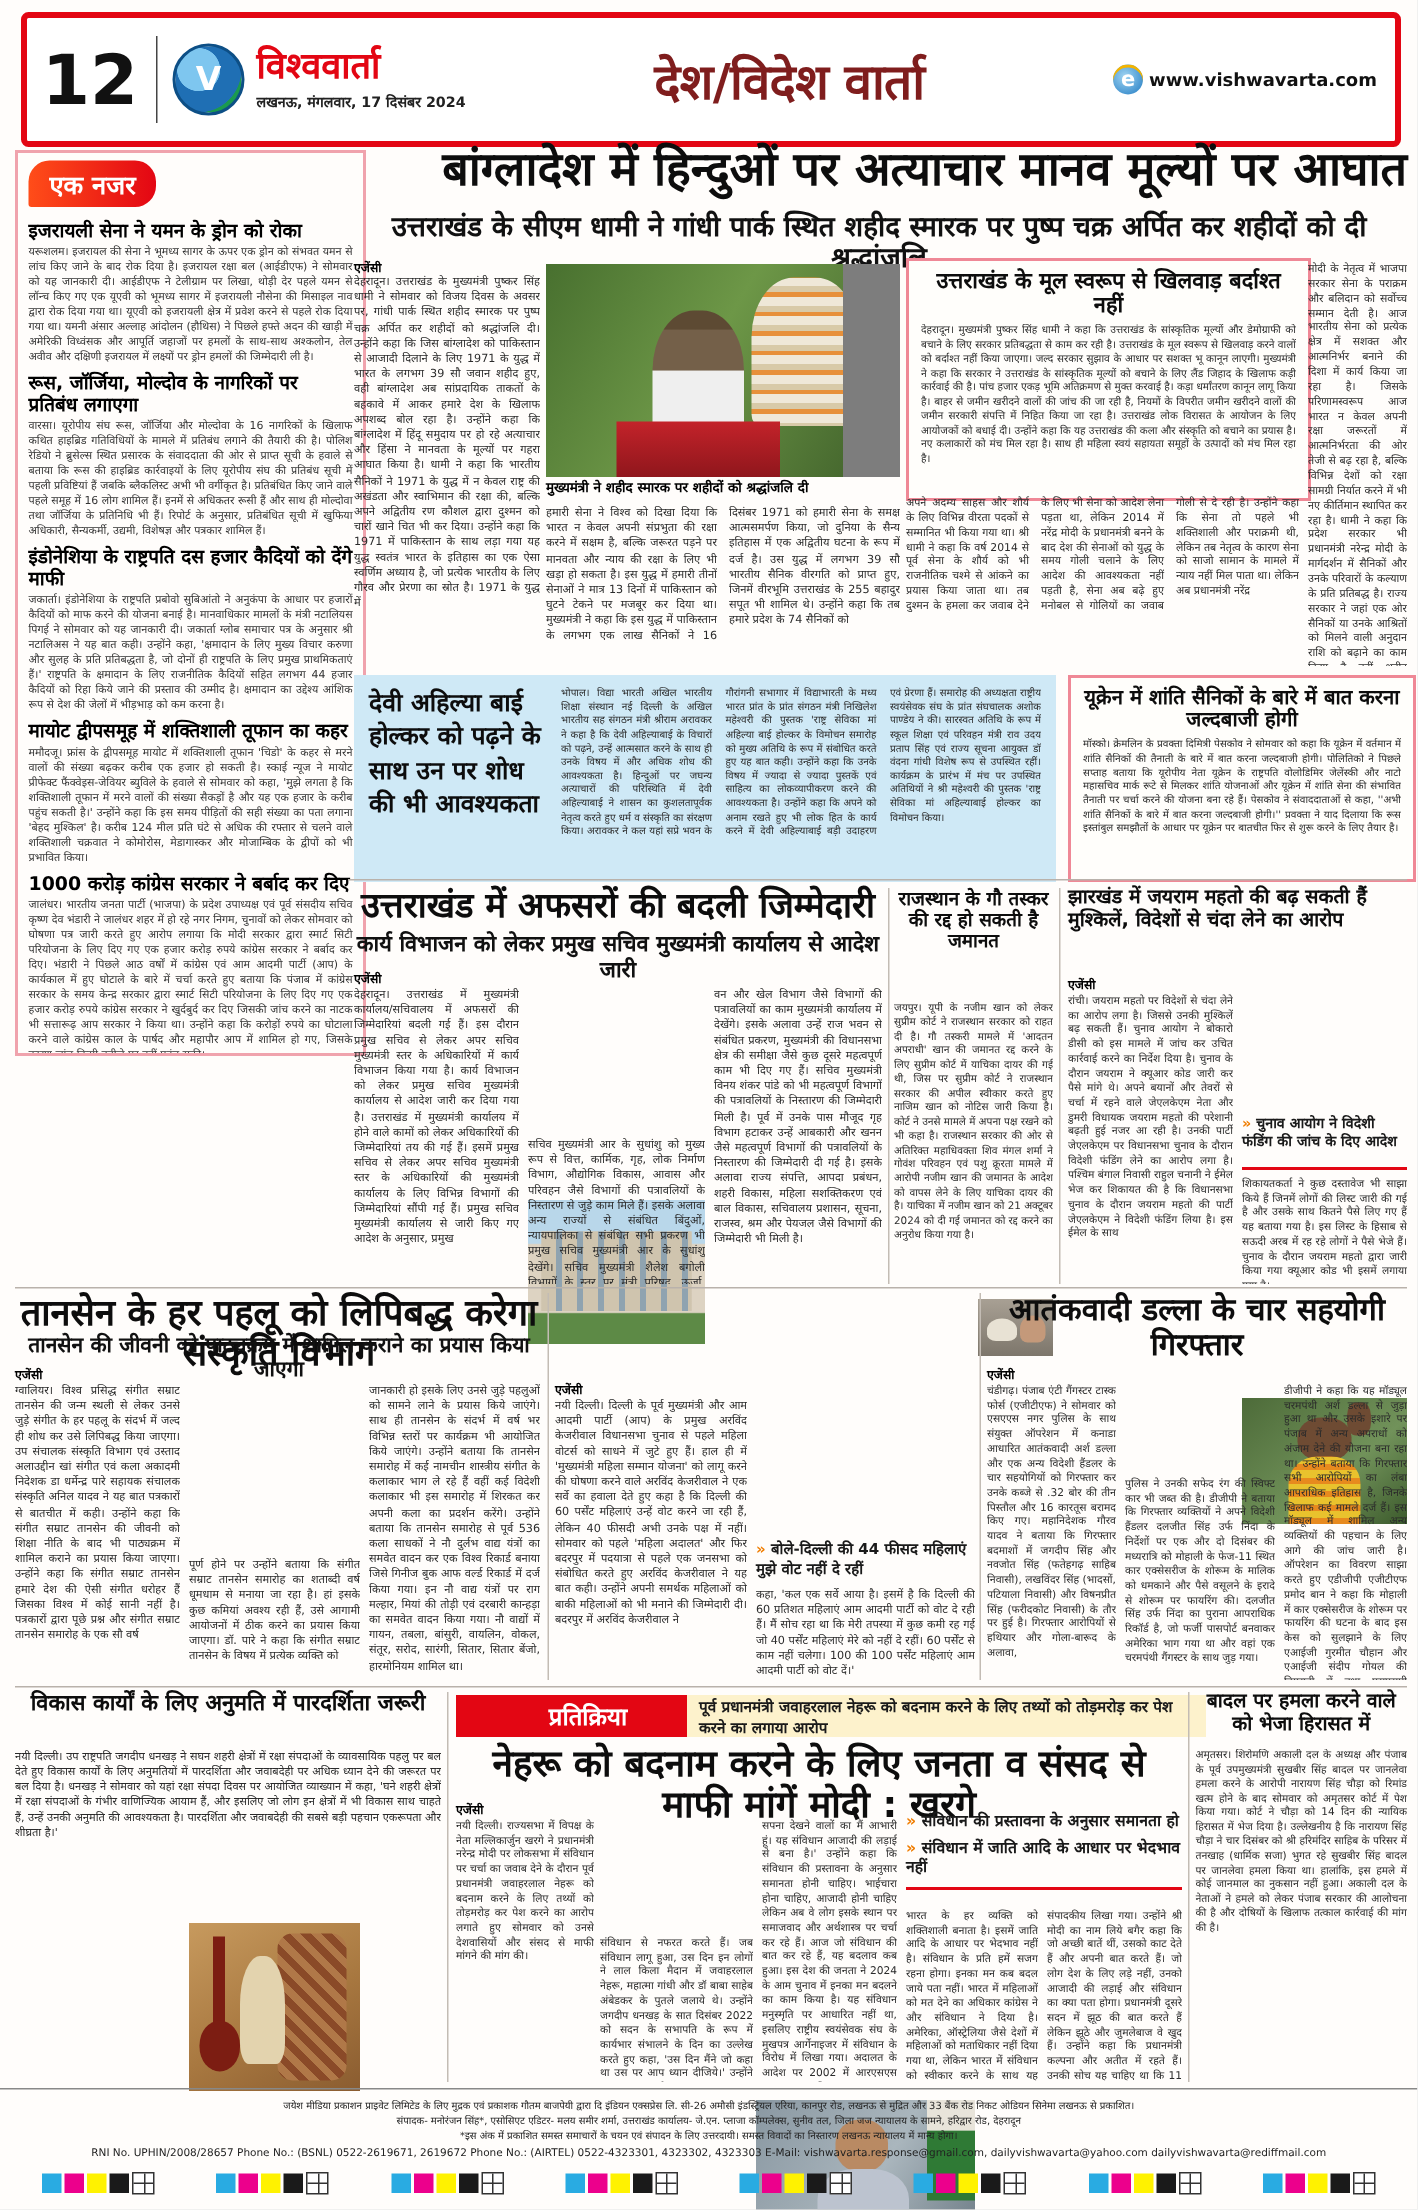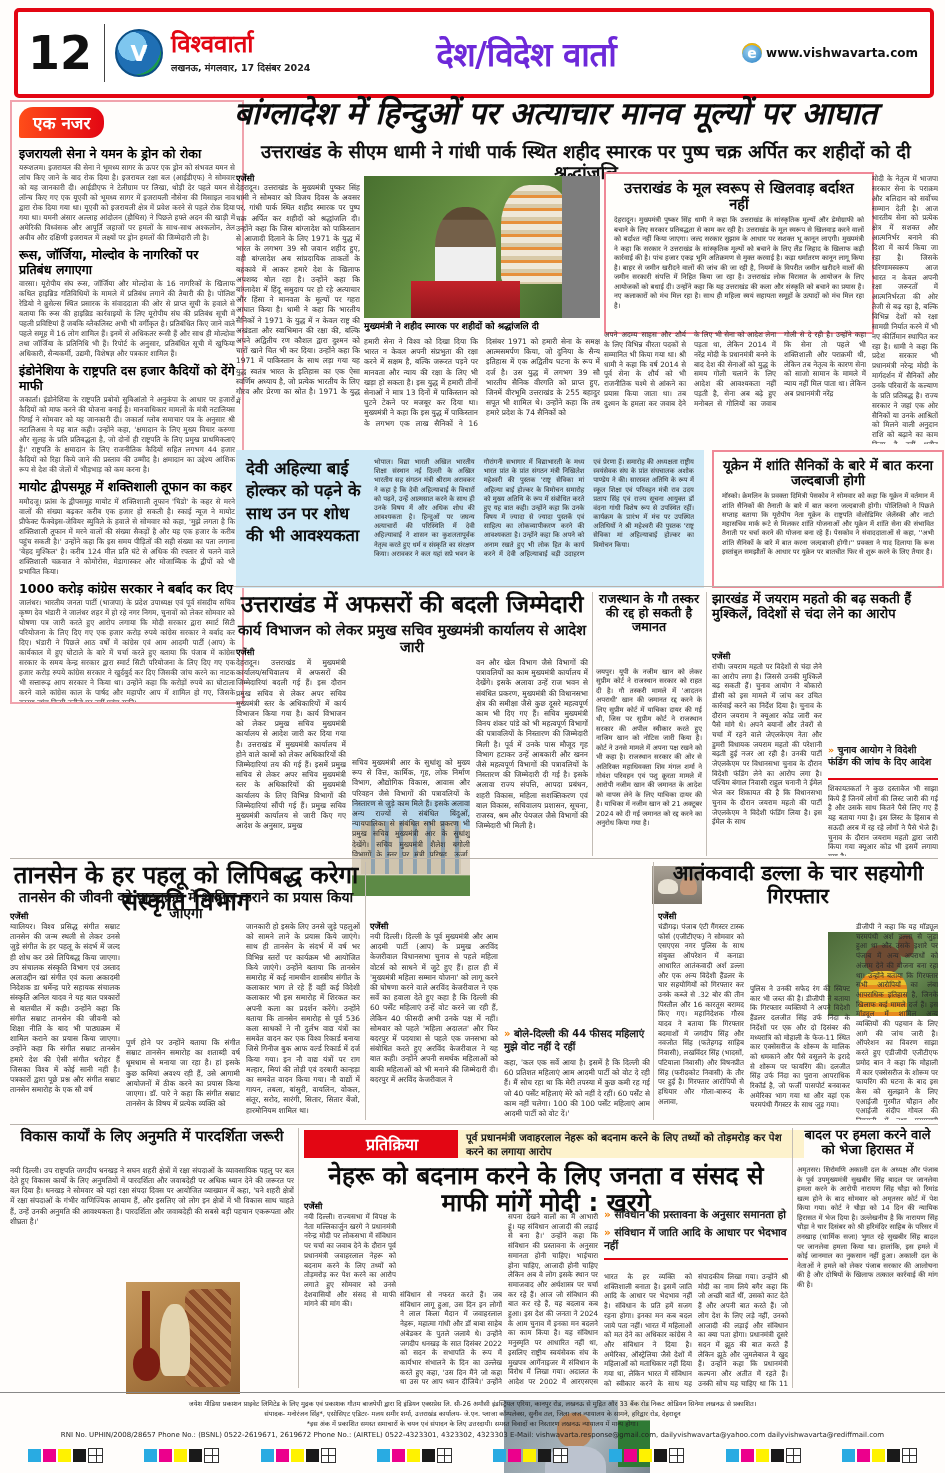--- a/index.html
+++ b/index.html
@@ -9,21 +9,21 @@
   .hline{background:#b9b2ab;height:1px;}
   .vline{background:#c3bcb4;width:1px;}
   
   .masthead{border:4px solid #e30613;border-radius:5px;display:flex;align-items:center;background:#fff;}
   .pgnum{font-size:46px;font-weight:800;padding:0 12px 0 10px;line-height:1;color:#111;}
   .mastdiv{width:1px;height:58px;background:#444;margin-right:10px;}
   .logo-circle{width:44px;height:44px;border-radius:50%;background:radial-gradient(circle at 35% 35%,#7ec6ef 0 35%,#1f6fb4 36% 70%,#1b9a4f 71% 100%);
       display:flex;align-items:center;justify-content:center;color:#fff;font-weight:800;font-size:22px;margin-right:8px;border:2px solid #0d4f86;}
   .papername{color:#e30613;font-size:24px;font-weight:800;line-height:1.05;}
   .editionline{font-size:9.5px;font-weight:700;color:#222;margin-top:3px;}
-  .sectiontitle{flex:1;text-align:center;font-size:33px;font-weight:800;color:#6d28d9;letter-spacing:-0.5px;}
+  .sectiontitle{flex:1;text-align:center;font-size:33px;font-weight:800;color:#7f1d1d;letter-spacing:-0.5px;}
   .website{display:flex;align-items:center;gap:4px;font-size:12px;font-weight:800;color:#111;padding-right:12px;}
   .eicon{width:20px;height:20px;border-radius:50%;background:radial-gradient(circle at 40% 40%,#9fd4f2,#1f7ac2);color:#fff;
       font-size:14px;font-weight:800;display:flex;align-items:center;justify-content:center;box-shadow:0 2px 0 #f4b400 inset;}
   
   .sidebar{border:2px solid #f0a3ad;background:#fffdfb;padding:5px 7px;overflow:hidden;}
   .sidebar-head{background:linear-gradient(90deg,#ff4d19,#e30613);color:#fff;font-size:17px;font-weight:800;
       padding:4px 14px;border-radius:14px 14px 14px 2px;display:inline-block;margin-bottom:4px;}
   .brief h3{margin:5px 0 2px;font-size:12.6px;line-height:1.15;color:#000;}
   .brief p{margin:0;font-size:7.25px;line-height:1.38;text-align:justify;color:#333;}
   
@@ -86,21 +86,21 @@
       <h3>मायोट द्वीपसमूह में शक्तिशाली तूफान का कहर</h3>
       <p>ममौदजू। फ्रांस के द्वीपसमूह मायोट में शक्तिशाली तूफान 'चिडो' के कहर से मरने वालों की संख्या बढ़कर करीब एक हजार हो सकती है। स्काई न्यूज ने मायोट प्रीफेक्ट फैंक्वेइस-जेवियर ब्युविले के हवाले से सोमवार को कहा, 'मुझे लगता है कि शक्तिशाली तूफान में मरने वालों की संख्या सैकड़ों है और यह एक हजार के करीब पहुंच सकती है।' उन्होंने कहा कि इस समय पीड़ितों की सही संख्या का पता लगाना 'बेहद मुश्किल' है। करीब 124 मील प्रति घंटे से अधिक की रफ्तार से चलने वाले शक्तिशाली चक्रवात ने कोमोरोस, मेडागास्कर और मोजाम्बिक के द्वीपों को भी प्रभावित किया।</p>
     </div>
     <div class="brief">
       <h3>1000 करोड़ कांग्रेस सरकार ने बर्बाद कर दिए</h3>
       <p>जालंधर। भारतीय जनता पार्टी (भाजपा) के प्रदेश उपाध्यक्ष एवं पूर्व संसदीय सचिव कृष्ण देव भंडारी ने जालंधर शहर में हो रहे नगर निगम, चुनावों को लेकर सोमवार को घोषणा पत्र जारी करते हुए आरोप लगाया कि मोदी सरकार द्वारा स्मार्ट सिटी परियोजना के लिए दिए गए एक हजार करोड़ रुपये कांग्रेस सरकार ने बर्बाद कर दिए। भंडारी ने पिछले आठ वर्षों में कांग्रेस एवं आम आदमी पार्टी (आप) के कार्यकाल में हुए घोटाले के बारे में चर्चा करते हुए बताया कि पंजाब में कांग्रेस सरकार के समय केन्द्र सरकार द्वारा स्मार्ट सिटी परियोजना के लिए दिए गए एक हजार करोड़ रुपये कांग्रेस सरकार ने खुर्दबुर्द कर दिए जिसकी जांच करने का नाटक भी सत्तारूढ़ आप सरकार ने किया था। उन्होंने कहा कि करोड़ों रुपये का घोटाला करने वाले कांग्रेस काल के पार्षद और महापौर आप में शामिल हो गए, जिसके कारण जांच किसी नतीजे पर नहीं पहुंच सकी।</p>
     </div>
     
   </div>
 
-  <div class="abs hl" style="left:234px;top:96px;width:704px;height:44px;font-size:31px;text-align:left;font-style:italic;">बांग्लादेश में हिन्दुओं पर अत्याचार मानव मूल्यों पर आघात</div>
+  <div class="abs hl" style="left:234px;top:96px;width:704px;height:44px;font-size:31px;text-align:right;">बांग्लादेश में हिन्दुओं पर अत्याचार मानव मूल्यों पर आघात</div>
   <div class="abs sub" style="left:234px;top:141px;width:704px;height:28px;font-size:18.5px;text-align:center;">उत्तराखंड के सीएम धामी ने गांधी पार्क स्थित शहीद स्मारक पर पुष्प चक्र अर्पित कर शहीदों को दी श्रद्धांजलि</div>
   <div class="abs agency" style="left:236px;top:172px;">एजेंसी</div>
   <div class="abs bt" style="left:236px;top:183px;width:124px;height:262px;">देहरादून। उत्तराखंड के मुख्यमंत्री पुष्कर सिंह धामी ने सोमवार को विजय दिवस के अवसर पर, गांधी पार्क स्थित शहीद स्मारक पर पुष्प चक्र अर्पित कर शहीदों को श्रद्धांजलि दी। उन्होंने कहा कि जिस बांग्लादेश को पाकिस्तान से आजादी दिलाने के लिए 1971 के युद्ध में भारत के लगभग 39 सौ जवान शहीद हुए, वही बांग्लादेश अब सांप्रदायिक ताकतों के बहकावे में आकर हमारे देश के खिलाफ अपशब्द बोल रहा है। उन्होंने कहा कि बांग्लादेश में हिंदू समुदाय पर हो रहे अत्याचार और हिंसा ने मानवता के मूल्यों पर गहरा आघात किया है। धामी ने कहा कि भारतीय सैनिकों ने 1971 के युद्ध में न केवल राष्ट्र की अखंडता और स्वाभिमान की रक्षा की, बल्कि अपने अद्वितीय रण कौशल द्वारा दुश्मन को चारों खाने चित भी कर दिया। उन्होंने कहा कि 1971 में पाकिस्तान के साथ लड़ा गया यह युद्ध स्वतंत्र भारत के इतिहास का एक ऐसा स्वर्णिम अध्याय है, जो प्रत्येक भारतीय के लिए गौरव और प्रेरणा का स्रोत है। 1971 के युद्ध में</div>
 
   <div class="abs photo" style="left:364px;top:176px;width:236px;height:142px;">
     <div class="abs" style="inset:0;background:linear-gradient(120deg,#48702f,#6d9747 45%,#3c5c28);"></div>
     <div class="abs" style="left:58%;top:6%;width:30%;height:70%;border-radius:40% 40% 8% 8%;background:repeating-linear-gradient(180deg,#efe8d8 0 6px,#d8caa8 6px 10px,#e7903a 10px 13px);"></div>
     <div class="abs" style="left:84%;top:0;width:16%;height:100%;background:#7d7d7d;"></div>
     <div class="abs" style="left:30%;top:22%;width:26%;height:62%;border-radius:45% 45% 12% 12%;background:linear-gradient(180deg,#5d4a33 14%,#746049 15% 45%,#efefef 46% 100%);"></div>
     <div class="abs" style="left:20%;bottom:0;width:46%;height:26%;background:linear-gradient(180deg,#c3232a,#8f161c);"></div>

